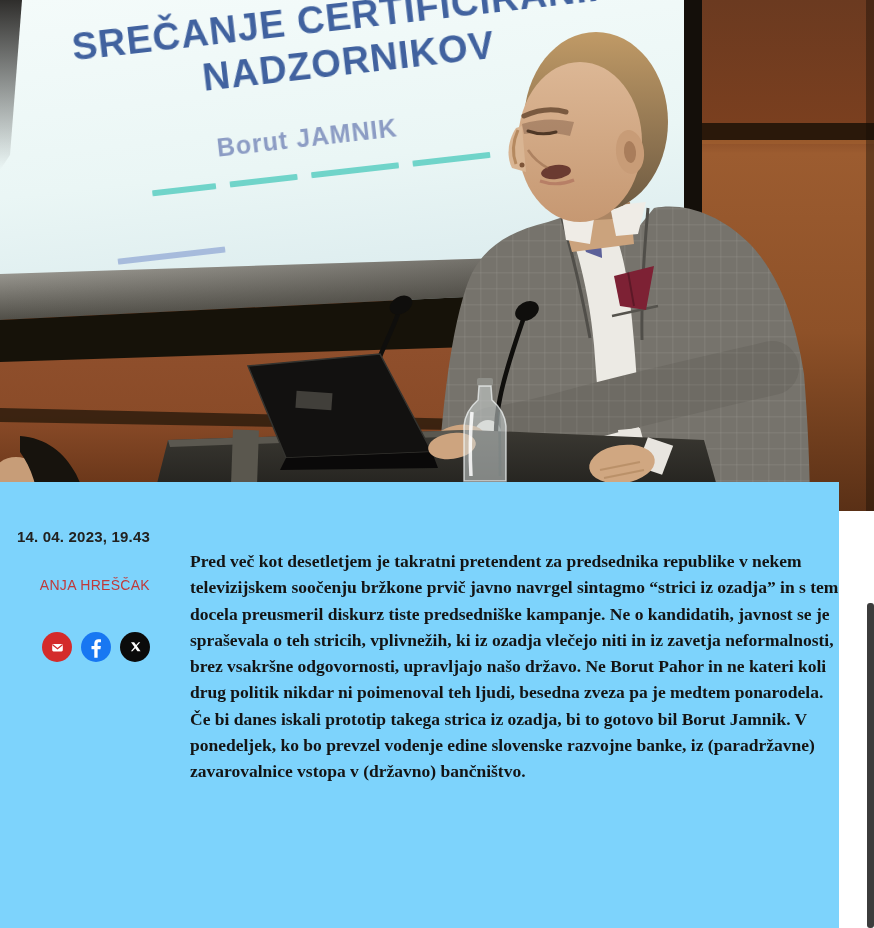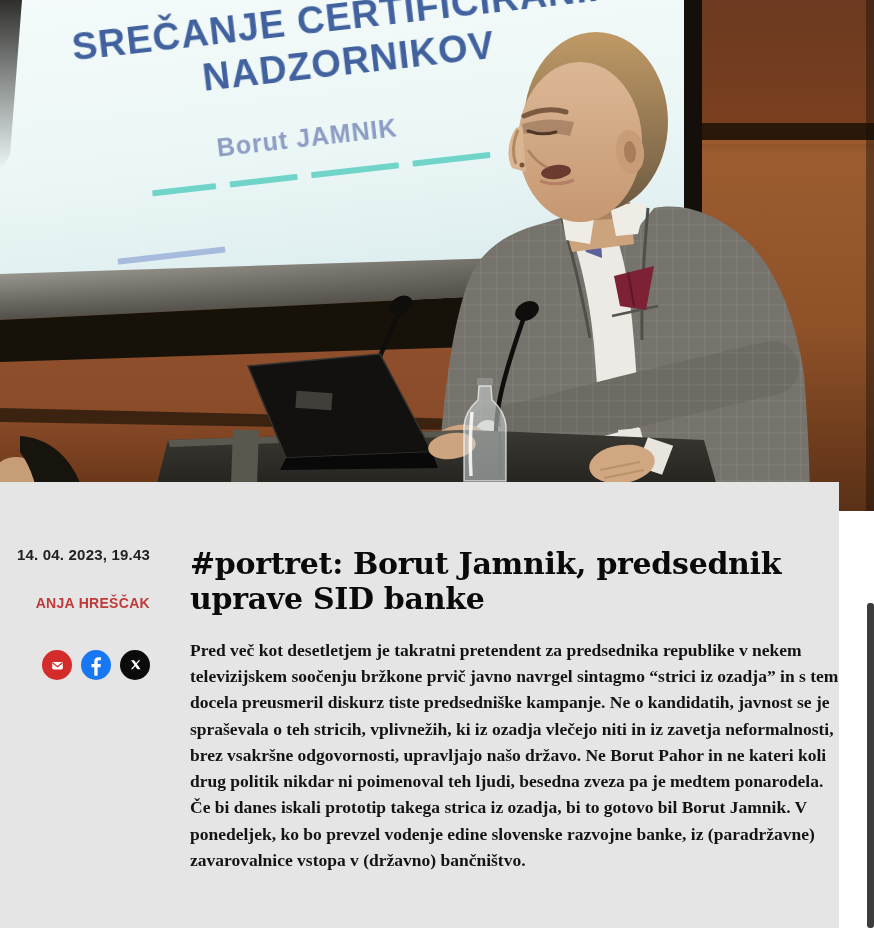--- a/index.html
+++ b/index.html
@@ -18,25 +18,25 @@
   .slide-links{margin-top:12px;transform:translateX(-40px);}
   .slide-links span{display:inline-block;height:6px;background:#5bcec2;margin:0 7px;opacity:.85;border-radius:1px;}
   .slide-links span:nth-child(1){width:64px;}
   .slide-links span:nth-child(2){width:68px;}
   .slide-links span:nth-child(3){width:88px;}
   .slide-links span:nth-child(4){width:78px;}
   .slide-url{display:block;width:108px;height:6px;background:#93a9d6;margin:54px 0 0 98px;opacity:.75;border-radius:1px;}
   .svg-front{z-index:3;}
 
   
-  .card{position:relative;z-index:4;margin-top:-29px;width:839px;min-height:446px;background:#e5e5e5;
-        display:flex;box-sizing:border-box;padding:64px 0 0 0;}
+  .card{position:relative;z-index:4;margin-top:-29px;width:839px;min-height:446px;background:#7dd3fc;
+        display:flex;box-sizing:border-box;padding:46px 0 0 0;}
   .meta{flex:0 0 150px;width:150px;text-align:right;box-sizing:border-box;padding-left:14px;}
   .date{font-size:15px;font-weight:600;color:#222220;letter-spacing:.2px;}
-  .author{margin-top:14px;font-size:14px;font-weight:700;color:#c03a3a;letter-spacing:.3px;cursor:pointer;display:inline-block;}
+  .author{margin-top:14px;font-size:14px;font-weight:400;color:#c03a3a;letter-spacing:.3px;cursor:pointer;display:inline-block;}
   .share{margin-top:38px;display:flex;justify-content:flex-end;gap:9px;}
   .sh{width:30px;height:30px;border-radius:50%;border:none;padding:0;display:flex;align-items:center;justify-content:center;cursor:pointer;}
   .sh-email{background:#d42b2b;}
   .sh-fb{background:#1877f2;}
   .sh-x{background:#0b0b0b;}
   .sh svg{display:block;}
 
   .body-col{margin-left:40px;width:650px;}
   h1.headline{margin:0;font-family:"DejaVu Serif","Liberation Serif",serif;font-weight:700;font-size:30px;
      line-height:1.18;color:#0a0a0a;letter-spacing:-0.3px;max-width:630px;}
@@ -230,19 +230,18 @@
         </button>
         <button class="sh sh-x">
           <svg width="15" height="15" viewBox="0 0 24 24">
             <path d="M4.8 3.5h5l3.2 4.6 4-4.6h2.6l-5.4 6.2 5.9 8.3h-5L11.6 13l-4.4 5h-2.6l5.8-6.7L4.8 3.5z" fill="#ffffff"></path>
           </svg>
         </button>
       </div>
     </aside>
 
     <main class="body-col">
-      <h1 class="headline">#portret: Borut Jamnik, predsednik uprave SID banke</h1>
       <p class="lead">Pred več kot desetletjem je takratni pretendent za predsednika republike v nekem televizijskem soočenju bržkone prvič javno navrgel sintagmo “strici iz ozadja” in s tem docela preusmeril diskurz tiste predsedniške kampanje. Ne o kandidatih, javnost se je spraševala o teh stricih, vplivnežih, ki iz ozadja vlečejo niti in iz zavetja neformalnosti, brez vsakršne odgovornosti, upravljajo našo državo. Ne Borut Pahor in ne kateri koli drug politik nikdar ni poimenoval teh ljudi, besedna zveza pa je medtem ponarodela. Če bi danes iskali prototip takega strica iz ozadja, bi to gotovo bil Borut Jamnik. V ponedeljek, ko bo prevzel vodenje edine slovenske razvojne banke, iz (paradržavne) zavarovalnice vstopa v (državno) bančništvo.</p>
     </main>
   </div>
 
   <div class="scroll-thumb"></div>
 </div>
 
 </body></html>

